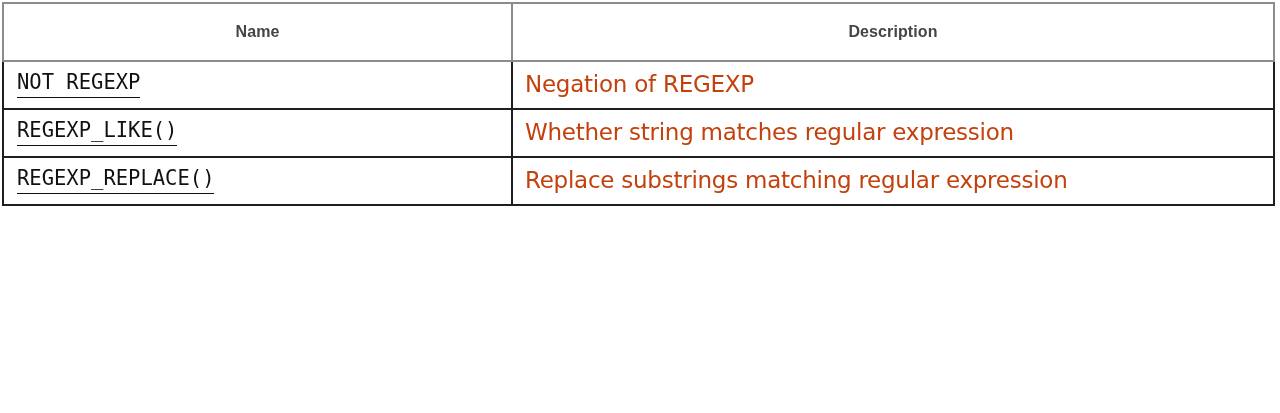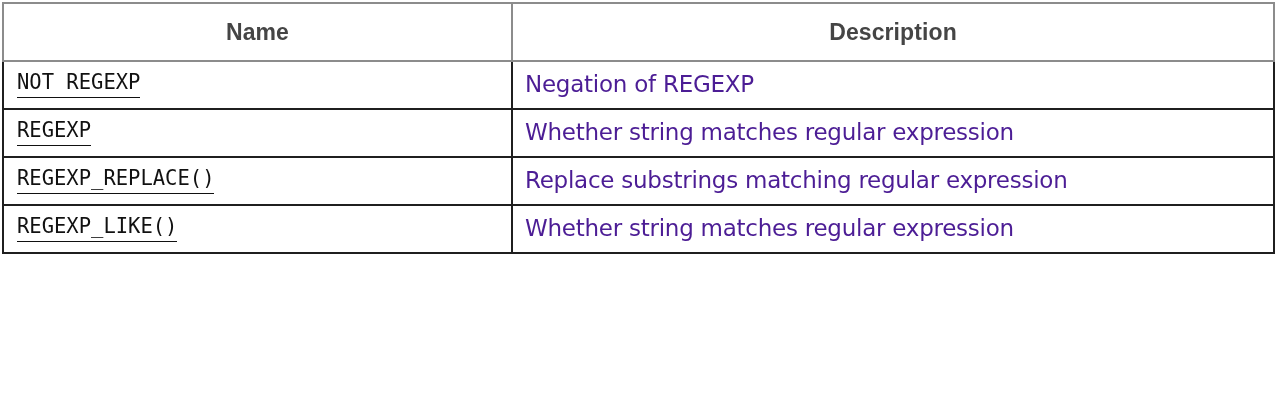--- a/index.html
+++ b/index.html
@@ -34,21 +34,21 @@
 
   
   thead th {
     border: 2px solid #8c8c8c;
     height: 56px;
     padding: 0 16px;
     text-align: center;
     vertical-align: middle;
     font-family: "Liberation Sans", sans-serif;
     font-weight: bold;
-    font-size: 23px;
+    font-size: 16px;
     color: #454545;
     background: #ffffff;
     letter-spacing: 0.1px;
   }
 
   
   tbody td {
     border: 2px solid #1f1f1f;
     height: 46px;
     padding: 0 0 0 12px;
@@ -69,21 +69,21 @@
     padding-bottom: 3px;
     letter-spacing: 0px;
     white-space: pre;
     display: inline-block;
     line-height: 1.05;
   }
 
   .desc-text {
     font-family: "DejaVu Sans", "Liberation Sans", sans-serif;
     font-size: 23px;
-    color: #4c1d95;
+    color: #c2410c;
     white-space: nowrap;
     line-height: 1.1;
     letter-spacing: -0.25px;
     display: block;
   }
 </style>
 </head>
 <body>
 
 <div class="table-wrap">
@@ -102,37 +102,29 @@
       <tr>
         <td class="cell-name">
           <a href="#" class="fn-link">NOT REGEXP</a>
         </td>
         <td>
           <span class="desc-text">Negation of REGEXP</span>
         </td>
       </tr>
       <tr>
         <td class="cell-name">
-          <a href="#" class="fn-link">REGEXP</a>
+          <a href="#" class="fn-link">REGEXP_LIKE()</a>
         </td>
         <td>
           <span class="desc-text">Whether string matches regular expression</span>
         </td>
       </tr>
       <tr>
         <td class="cell-name">
           <a href="#" class="fn-link">REGEXP_REPLACE()</a>
         </td>
         <td>
           <span class="desc-text">Replace substrings matching regular expression</span>
         </td>
       </tr>
-      <tr>
-        <td class="cell-name">
-          <a href="#" class="fn-link">REGEXP_LIKE()</a>
-        </td>
-        <td>
-          <span class="desc-text">Whether string matches regular expression</span>
-        </td>
-      </tr>
     </tbody>
   </table>
 </div>
 
 </body></html>

